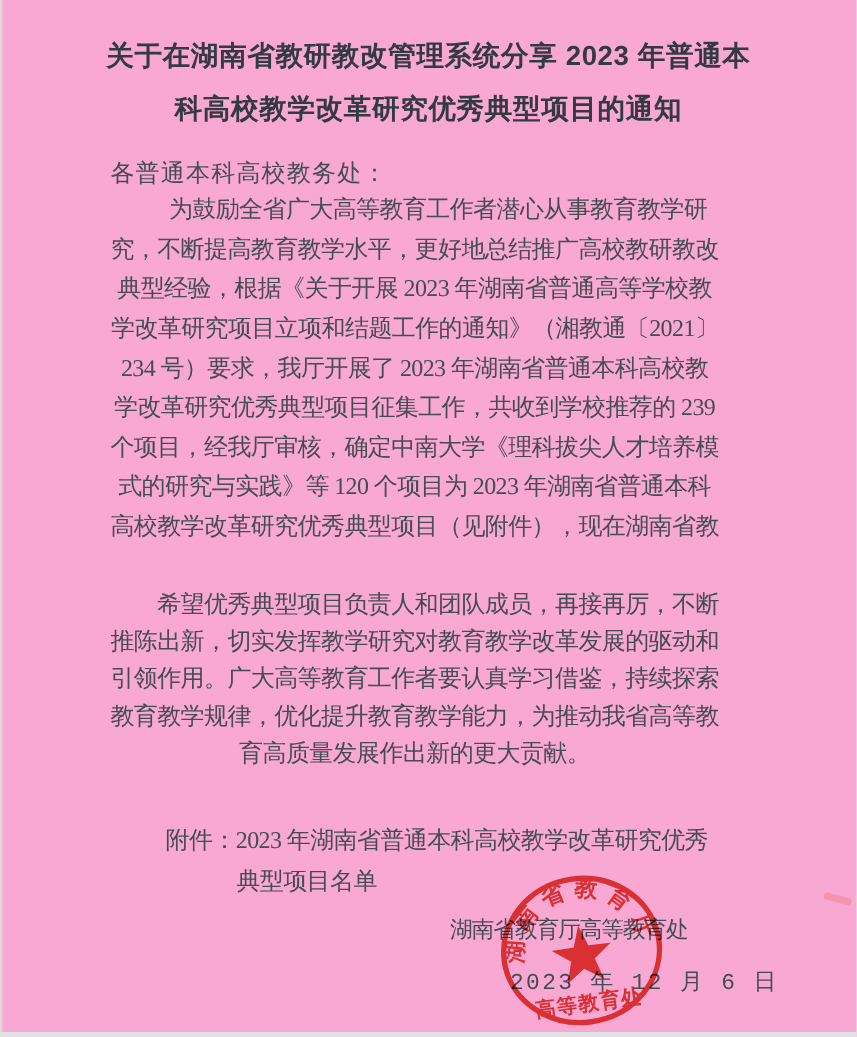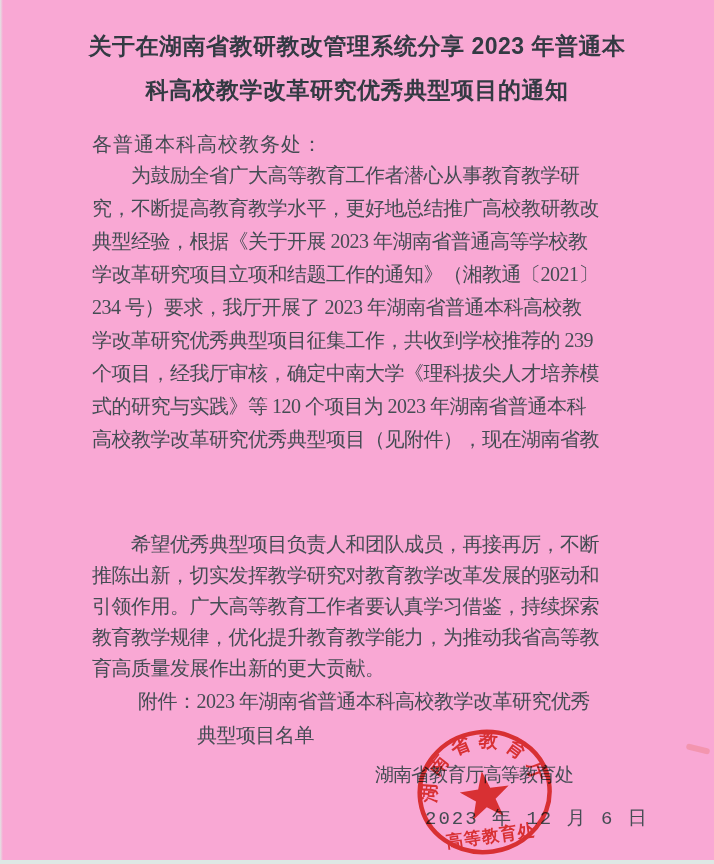--- a/index.html
+++ b/index.html
@@ -30,23 +30,24 @@
     letter-spacing:0.5px;
   }
   .salutation{
     position:absolute;top:131px;left:92px;
     font-size:20px;letter-spacing:1px;
   }
   .para{
     position:absolute;left:92px;
     font-size:20px;letter-spacing:-0.5px;
     white-space:nowrap;
+    text-align:center;
   }
   .para1{top:159px;line-height:33px;}
-  .para2{top:489px;line-height:31px;margin-top:40px;}
+  .para2{top:489px;line-height:31px;}
   .line.indent{padding-left:39px;}
   .attachment{
     position:absolute;top:684px;left:138px;
     font-size:20px;line-height:34px;letter-spacing:-0.5px;
     white-space:nowrap;
   }
   .attachment .att-line2{padding-left:59px;}
   .signature{
     position:absolute;top:762px;left:375px;
     font-size:19px;letter-spacing:-1px;white-space:nowrap;

